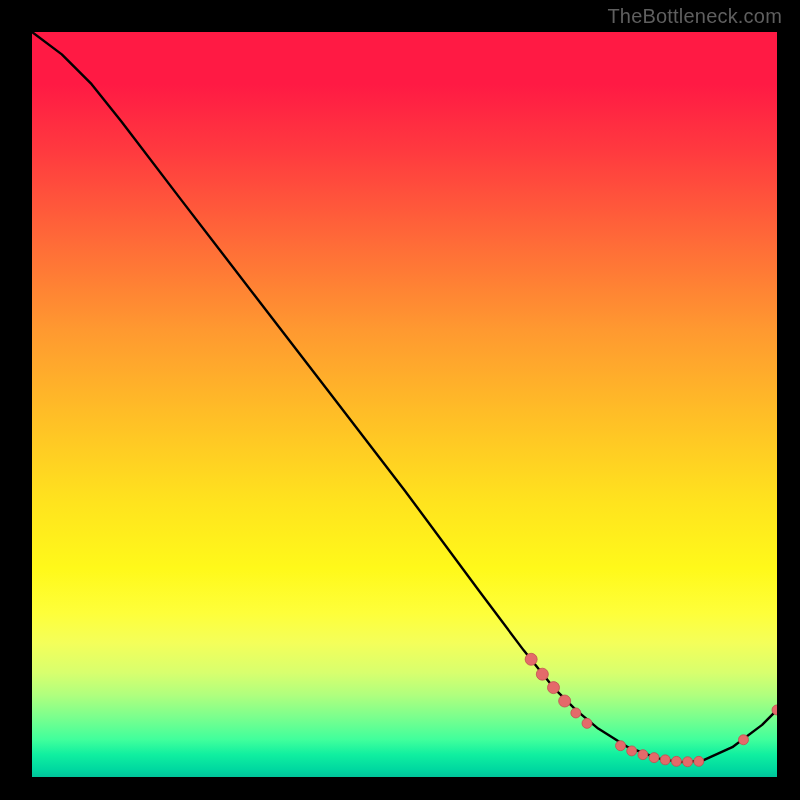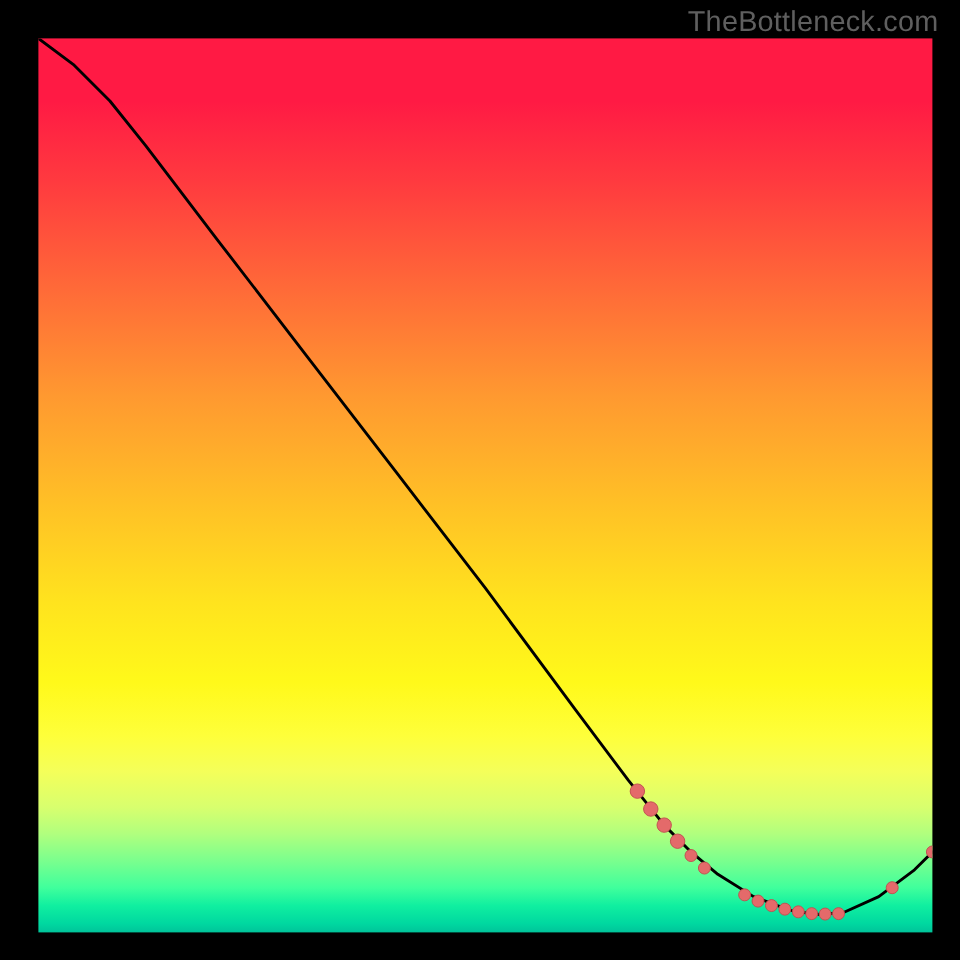--- a/index.html
+++ b/index.html
@@ -50,21 +50,21 @@
     left: 0;
     top: 0;
     width: 745px;
     height: 745px;
   }
   .watermark {
     position: absolute;
     top: 5px;
     right: 18px;
     color: #5f5f5f;
-    font-size: 24px;
+    font-size: 20px;
     font-weight: 500;
     letter-spacing: 0.2px;
   }
 </style>
 </head>
 <body>
 
 <div class="frame">
   <div class="plot">
     <svg class="curve" viewBox="0 0 745 745" preserveAspectRatio="none">

